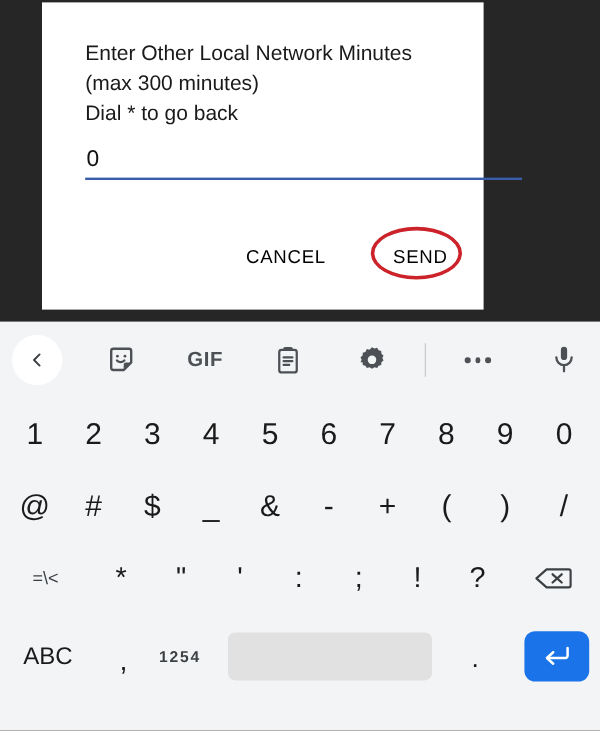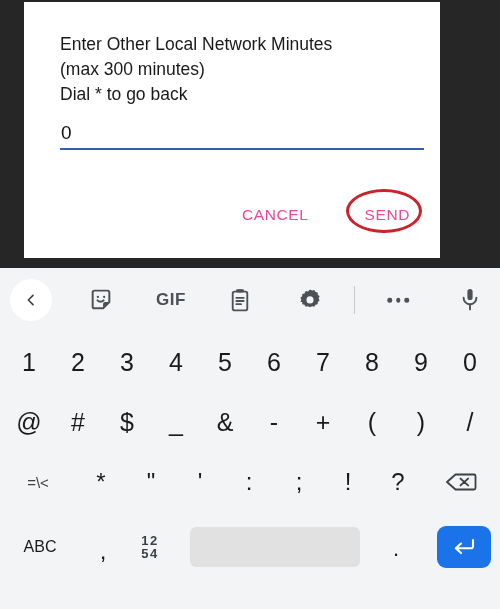--- a/index.html
+++ b/index.html
@@ -10,22 +10,22 @@
     overflow: hidden;
   }
   body { position: relative; background: #262626; }
 
   
   #scrim {
     position: absolute; left: 0; top: 0; width: 500px; height: 268px;
     background: #262626;
   }
   #dialog {
-    position: absolute; left: 24px; top: 2px;
-    width: 416px; height: 256px;
+    position: absolute; left: 35px; top: 2px;
+    width: 368px; height: 256px;
     background: #ffffff;
   }
   #dialog-message {
     position: absolute; left: 36px; top: 30px; width: 380px;
     font-size: 17.5px; line-height: 25px; color: #1a1a1a;
     white-space: pre-line;
   }
   #input-wrap {
     position: absolute; left: 36px; top: 120px; width: 364px;
   }
@@ -37,21 +37,21 @@
     background: transparent;
   }
   #dialog-actions {
     position: absolute; right: 28px; top: 200px;
     display: flex; align-items: center; gap: 28px;
   }
   .dlg-btn {
     background: none; border: none; cursor: pointer;
     font-family: "Liberation Sans", sans-serif;
     font-size: 15.5px; font-weight: 500; letter-spacing: .6px;
-    color: #ec4899; padding: 4px 2px;
+    color: #000000; padding: 4px 2px;
   }
   #send-wrap { position: relative; margin-left: 24px; }
   #send-ellipse {
     position: absolute; left: -17px; top: -13px;
     width: 76px; height: 44px;
     border: 3px solid #cc2229; border-radius: 50%;
     pointer-events: none;
   }
 
   
@@ -110,21 +110,21 @@
   }
   #enter-key {
     position: absolute; left: 437px; top: 50%;
     transform: translateY(-50%);
     width: 54px; height: 42px;
     background: #1a73e8; border-radius: 9px;
     display: flex; align-items: center; justify-content: center;
     cursor: pointer;
   }
   #key-1234 {
-    display: flex; flex-direction: column; align-items: center;
+    display: flex; align-items: center;
     justify-content: center; line-height: 13px;
     font-size: 13px; font-weight: bold; color: #3c4043;
   }
   #key-1234 span { letter-spacing: 1.5px; }
   #backspace-glyph svg { display: block; }
 </style>
 </head>
 <body>
 
 <div id="scrim">
@@ -245,21 +245,21 @@
     <div class="key sym3" style="left:398px">?</div>
     <div class="key" id="backspace-glyph" style="left:461px">
       <svg width="34" height="24" viewBox="0 0 34 24" fill="none" stroke="#3c4043" stroke-width="1.8" stroke-linejoin="round">
         <path d="M11.5 4.5H30a1.5 1.5 0 0 1 1.5 1.5v12a1.5 1.5 0 0 1-1.5 1.5H11.5L3 12z"></path>
         <path d="M16.5 8.6l7.6 6.8M24.1 8.6l-7.6 6.8" stroke-width="1.9" stroke-linecap="round"></path>
       </svg>
     </div>
   </div>
 
   <div class="kb-row" id="row4">
-    <div class="key tiny" style="left:40px; font-size:16px;">ABC</div>
+    <div class="key tiny" style="left:40px; font-size:20px;">ABC</div>
     <div class="key sym3" style="left:103px; align-items:flex-start; padding-top:14px;">,</div>
 
     <div class="key" id="key-1234" style="left:150px">
       <span>12</span>
       <span>54</span>
     </div>
 
     <div id="spacebar"></div>
 
     <div class="key sym3" style="left:396px; font-size:22px; align-items:flex-start; padding-top:13px;">.</div>

